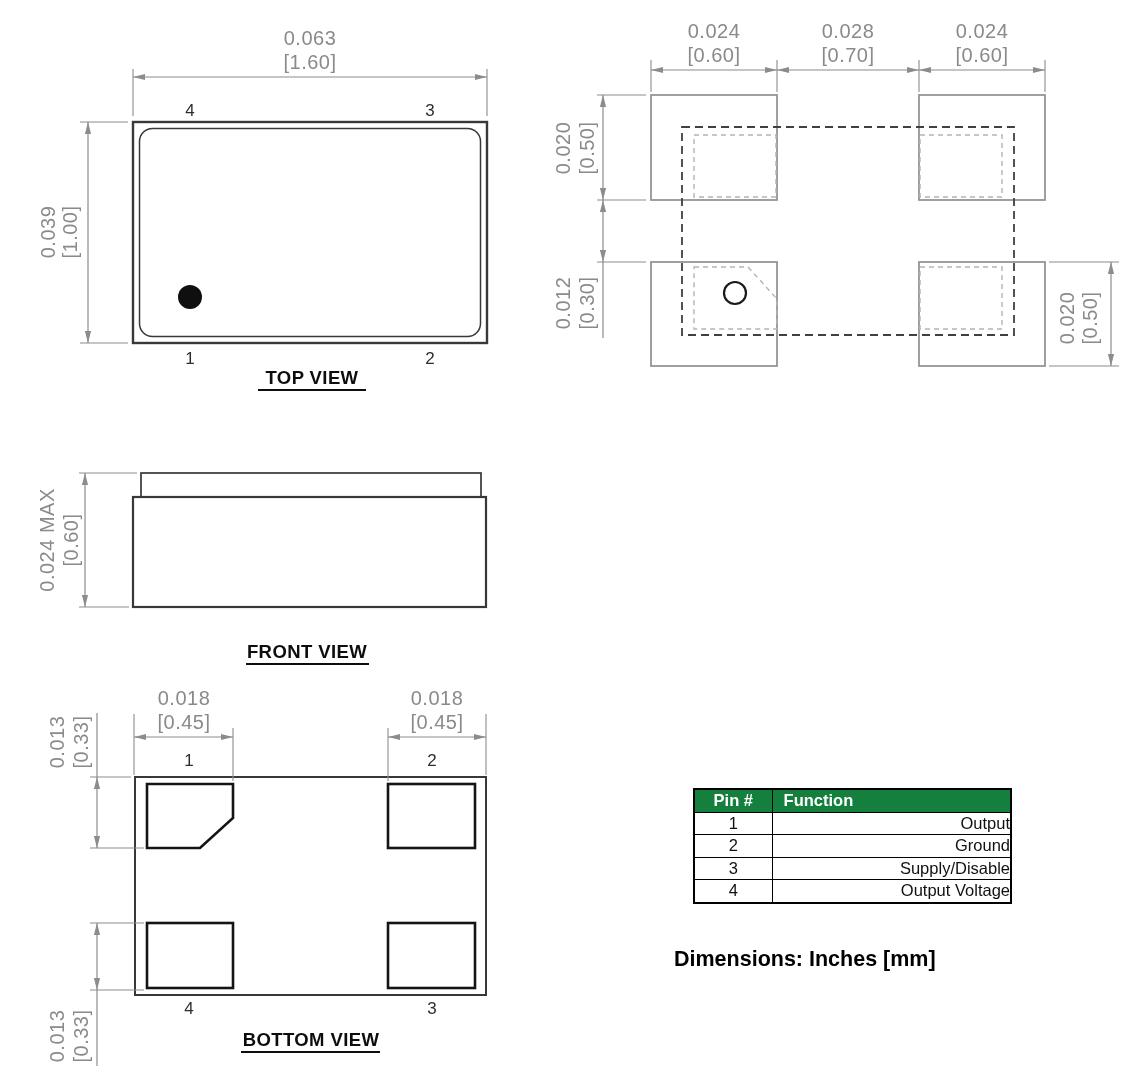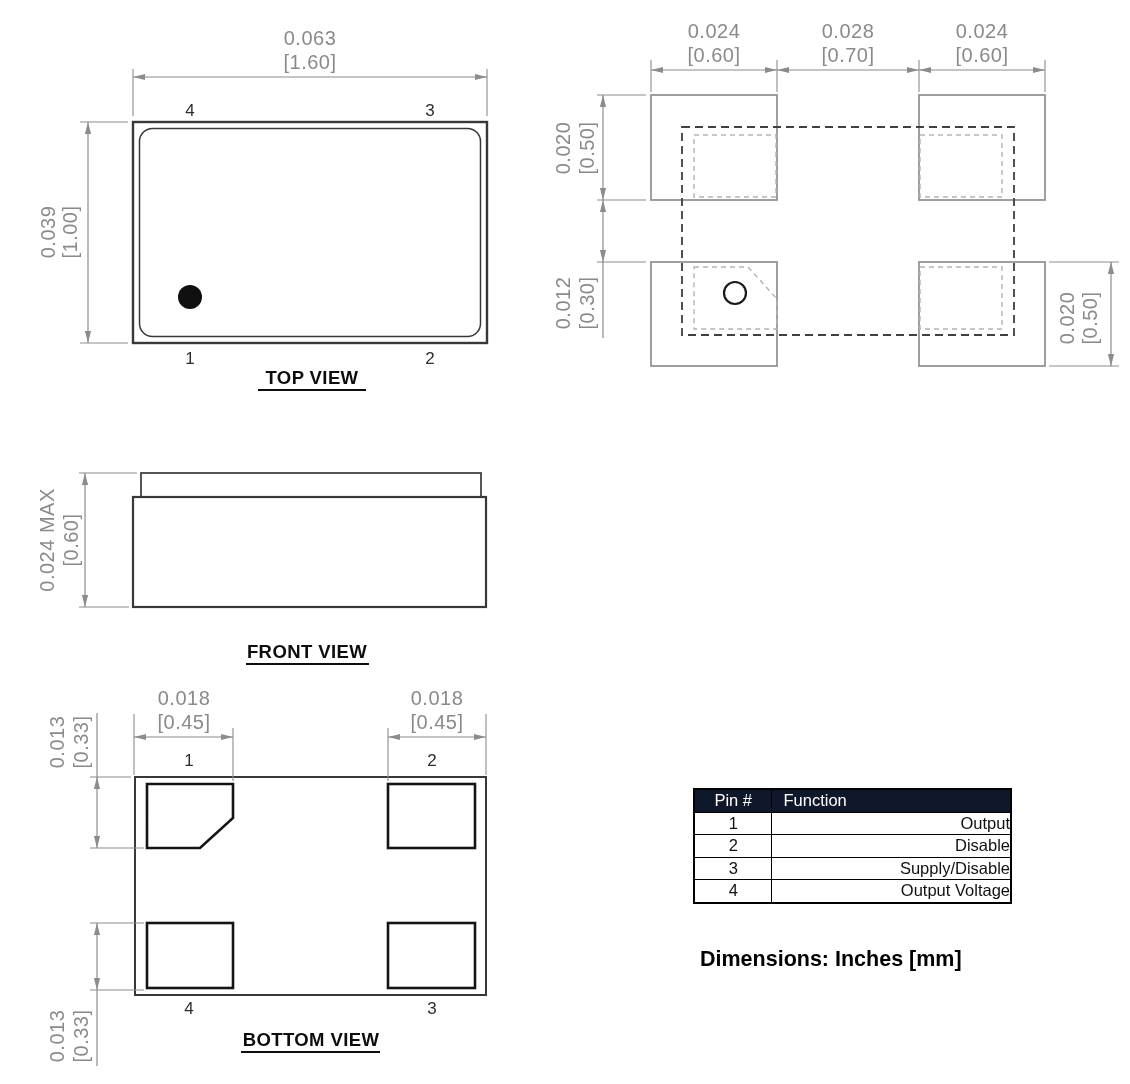--- a/index.html
+++ b/index.html
@@ -18,26 +18,26 @@
   .pad-black{stroke:#141414;stroke-width:2.6;fill:#ffffff;}
   .lp-pad{stroke:#8f8f8f;stroke-width:1.7;fill:none;}
   .lp-body{stroke:#404040;stroke-width:1.8;fill:none;stroke-dasharray:8 5;}
   .lp-inner{stroke:#b4b4b4;stroke-width:1.4;fill:none;stroke-dasharray:5 4;}
 
   
   .pin-table{position:absolute;left:693px;top:788px;width:319px;border-collapse:collapse;
              font-size:16.5px;color:#111;}
   .pin-table td,.pin-table th{border:1.4px solid #000;height:21.5px;padding:0;line-height:21.5px;}
   .pin-table{border:2.2px solid #000;}
-  .pin-table th{background:#0f172a;color:#fff;text-align:left;font-weight:normal;}
+  .pin-table th{background:#15803d;color:#fff;text-align:left;font-weight:bold;}
   .col-pin{width:80px;text-align:center;}
   .col-fn{width:235px;text-align:right;padding-left:11px;}
   .pin-table th.col-pin{text-align:center;}
   .pin-table th.col-fn{padding-left:11px;}
-  .units-note{position:absolute;left:700px;top:947px;font-size:21.5px;font-weight:bold;color:#000;}
+  .units-note{position:absolute;left:674px;top:947px;font-size:21.5px;font-weight:bold;color:#000;}
 </style>
 </head>
 <body>
 
 <div id="canvas">
 
 <svg width="1130" height="1084" viewBox="0 0 1130 1084">
   <defs>
     <marker id="arrow" markerUnits="userSpaceOnUse" markerWidth="14" markerHeight="9" viewBox="0 0 14 9" refX="13" refY="4.5" orient="auto-start-reverse">
       <path d="M13,4.5 L1,1.4 L1,7.6 Z" fill="#8c8c8c"></path>
@@ -177,21 +177,21 @@
         <tr>
       <th class="col-pin">Pin #</th>
       <th class="col-fn">Function</th>
     </tr>
     <tr>
       <td class="col-pin">1</td>
       <td class="col-fn">Output</td>
     </tr>
     <tr>
       <td class="col-pin">2</td>
-      <td class="col-fn">Disable</td>
+      <td class="col-fn">Ground</td>
     </tr>
     <tr>
       <td class="col-pin">3</td>
       <td class="col-fn">Supply/Disable</td>
     </tr>
     <tr>
       <td class="col-pin">4</td>
       <td class="col-fn">Output Voltage</td>
     </tr>
   </tbody>

